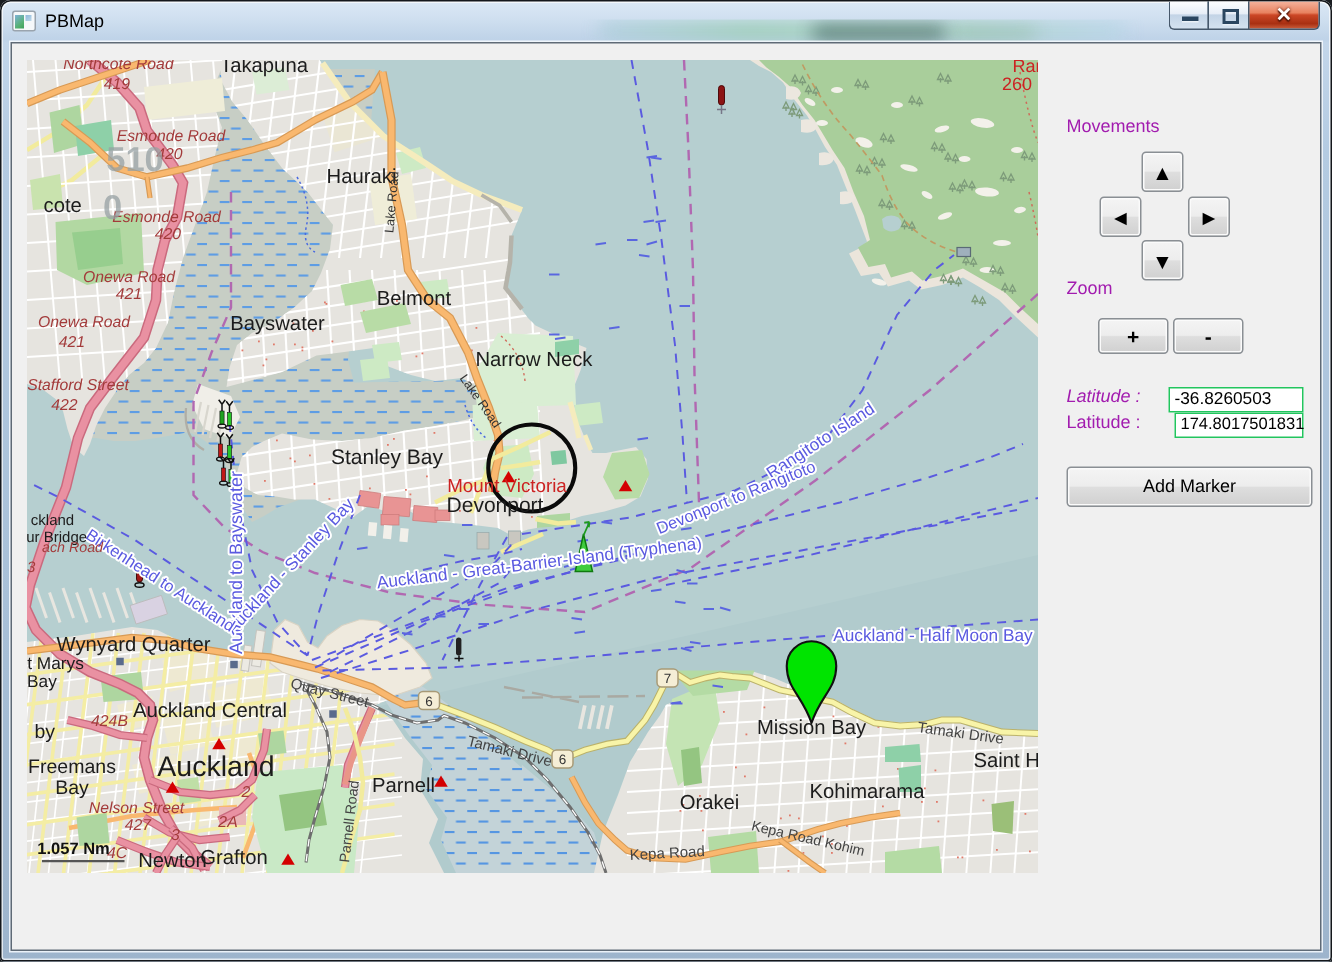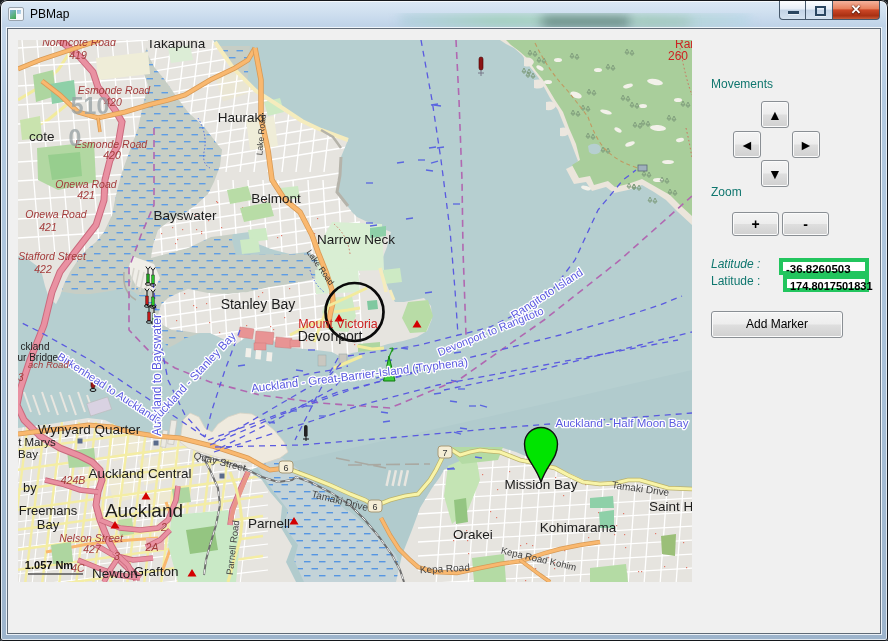--- a/index.html
+++ b/index.html
@@ -12,23 +12,23 @@
 #title{position:absolute;left:30px;top:7px;font-size:12px;color:#000;}
 .cap{position:absolute;top:1px;height:19px;border:1px solid #46586b;border-top:none;box-sizing:border-box;}
 #bmin{left:779px;width:27px;border-radius:0 0 0 4px;background:linear-gradient(180deg,#fdfeff 0%,#e7eef7 45%,#c3d4e6 50%,#d4e2f0 100%);}
 #bmax{left:805px;width:28px;background:linear-gradient(180deg,#fdfeff 0%,#e7eef7 45%,#c3d4e6 50%,#d4e2f0 100%);}
 #bclose{left:832px;width:48px;border-radius:0 0 4px 0;background:linear-gradient(180deg,#f4b29c 0%,#e8825f 42%,#cc4726 50%,#a93012 82%,#c85c3a 100%);}
 #bmin:after{content:"";position:absolute;left:8px;top:10px;width:11px;height:3px;background:#2a4660;box-shadow:0 1px 0 rgba(255,255,255,.6);}
 #bmax:after{content:"";position:absolute;left:9px;top:5px;width:7px;height:6px;border:2px solid #2a4660;box-shadow:0 1px 0 rgba(255,255,255,.5);}
 #bclose:after{content:"\2715";position:absolute;left:0;right:0;top:1px;text-align:center;font-size:13px;font-weight:bold;color:#fff;text-shadow:0 0 2px #4d1205,0 1px 1px #4d1205;}
 #client{position:absolute;left:8px;top:29px;width:872px;height:604px;background:#f0f0f0;box-shadow:0 0 0 1px #5f6a76,0 0 0 2px rgba(248,252,255,0.85);}
 #map{position:absolute;left:10px;top:11px;width:674px;height:542px;}
-.lbl{position:absolute;font-size:12px;color:#0f766e;}
+.lbl{position:absolute;font-size:12px;color:#a21caf;}
 .btn{position:absolute;border:1px solid #8a8f94;border-radius:3px;background:linear-gradient(180deg,#f4f4f4 0%,#ededed 48%,#dedede 52%,#d0d0d0 100%);box-shadow:inset 0 0 0 1px #fbfbfb;text-align:center;color:#000;box-sizing:border-box;}
-.tb{position:absolute;border:4px solid #22c55e;background:#fff;font-size:11.5px;color:#000;box-sizing:border-box;padding:1px 0 0 3px;font-weight:bold;}
+.tb{position:absolute;border:1px solid #22c55e;background:#fff;font-size:11.5px;color:#000;box-sizing:border-box;padding:1px 0 0 3px;}
 .tri{font-size:14px;line-height:26px;}
 </style></head><body>
 <div id="win">
  <div id="titleblur">
    <div class="b" style="left:70px;top:2px;width:350px;height:11px;background:linear-gradient(90deg,#aaccda,#8ecba4 28%,#9ed2b2 62%,#b5d6e6);opacity:.8"></div>
    <div class="b" style="left:212px;top:5px;width:88px;height:8px;background:#32524f;opacity:.8"></div>
    <div class="b" style="left:305px;top:6px;width:55px;height:7px;background:#7fae8e;opacity:.5"></div>
  </div>
  <div id="icon">
       <div class="l"></div>
@@ -771,14 +771,14 @@
   <div class="btn tri" style="left:725px;top:102px;width:28px;height:27px;">◄</div>
   <div class="btn tri" style="left:784px;top:102px;width:28px;height:27px;">►</div>
   <div class="btn tri" style="left:753px;top:131px;width:28px;height:27px;">▼</div>
   <div class="lbl" style="left:703px;top:156px;">Zoom</div>
   <div class="btn" style="left:724px;top:183px;width:47px;height:24px;font-size:14px;font-weight:bold;line-height:22px;">+</div>
   <div class="btn" style="left:774px;top:183px;width:47px;height:24px;font-size:14px;font-weight:bold;line-height:22px;">-</div>
   <div class="lbl" style="left:703px;top:228px;font-style:italic;">Latitude :</div>
   <div class="tb" style="left:771px;top:229px;width:90px;height:17px;">-36.8260503</div>
   <div class="lbl" style="left:703px;top:245px;">Latitude :</div>
   <div class="tb" style="left:775px;top:246px;width:86px;height:17px;font-size:11px;">174.8017501831</div>
-  <div class="btn" style="left:703px;top:282px;width:132px;height:27px;font-size:12px;line-height:25px;">Add Marker</div>
+  <div class="btn" style="left:703px;top:282px;width:164px;height:27px;font-size:12px;line-height:25px;">Add Marker</div>
  </div>
 </div>
 </body></html>

